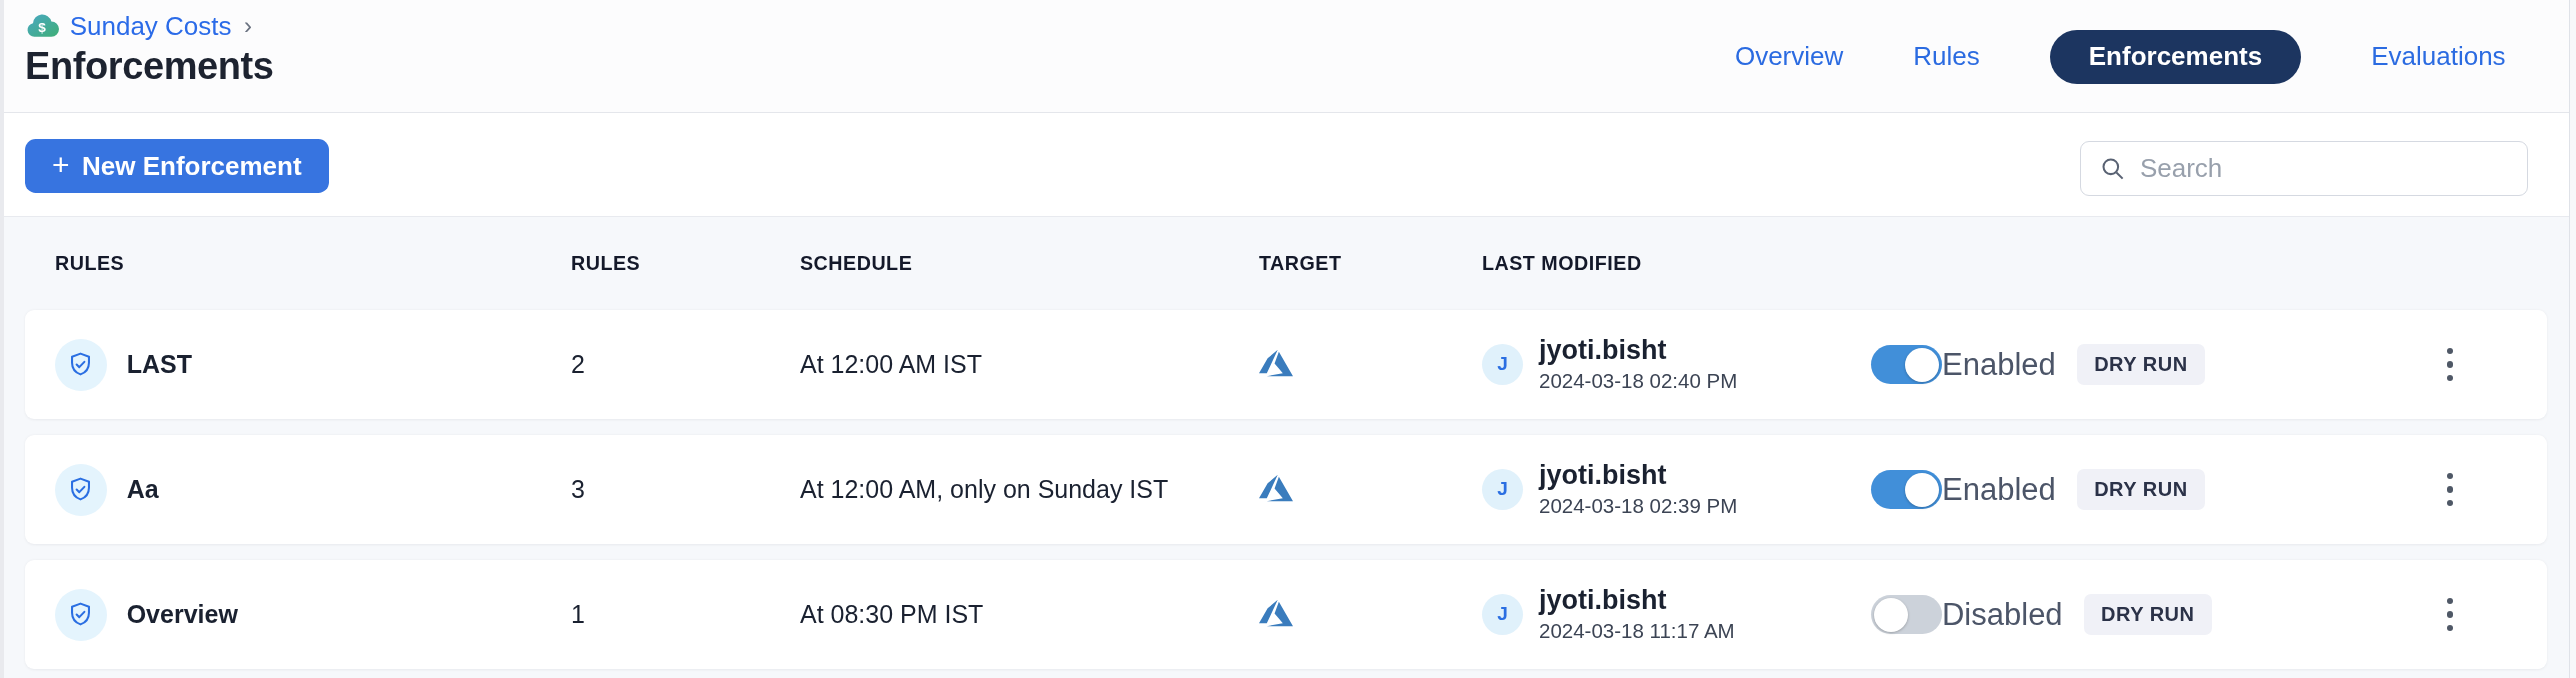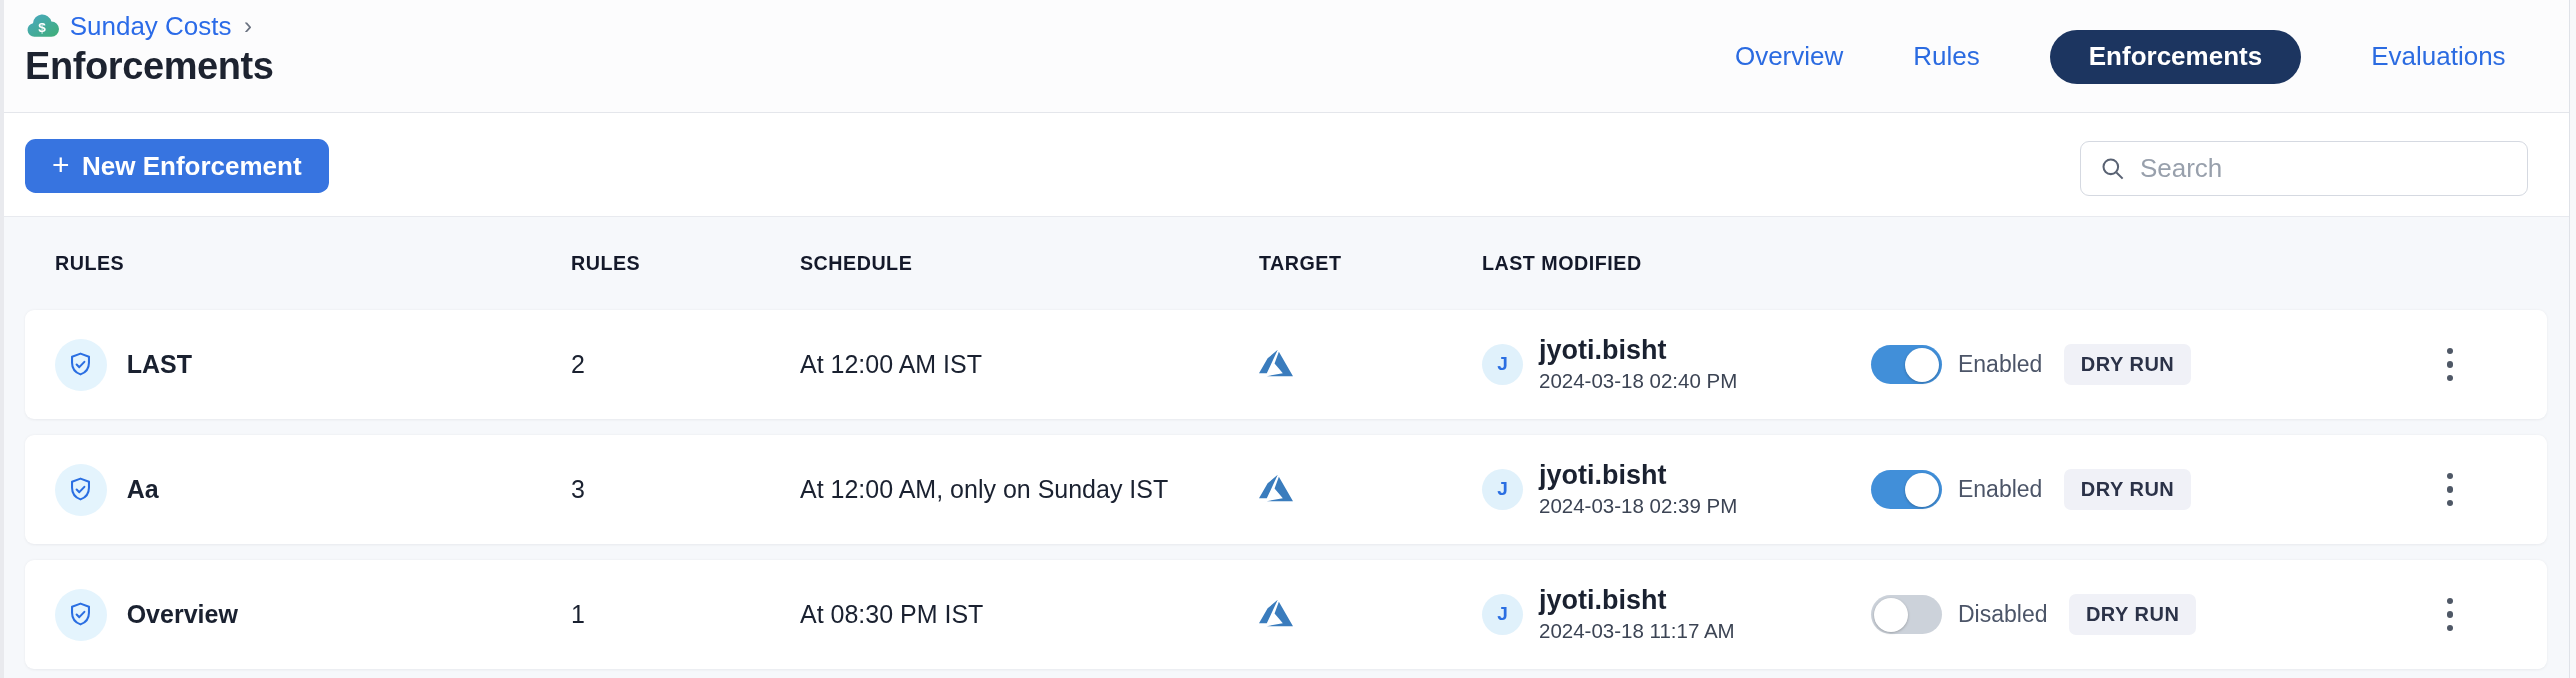--- a/index.html
+++ b/index.html
@@ -100,21 +100,21 @@
   .toggle {
     width:71px; height:39px; border-radius:19.7px; background:#418fd9;
     position:relative; cursor:pointer; flex:0 0 auto;
   }
   .toggle .knob {
     position:absolute; top:2.7px; width:34px; height:34px; border-radius:50%;
     background:#fff; right:2.7px; box-shadow:0 0.9px 2.7px rgba(0,0,0,0.25);
   }
   .row-disabled .toggle { background:#ccd2da; }
   .row-disabled .toggle .knob { right:auto; left:2.7px; }
-  .status-label { font-size:23px; color:#4c5568; margin-left:16px; }
+  .status-label { font-size:31px; color:#4c5568; }
   .mode-badge {
     margin-left:21.4px; background:#f0f1f7; color:#2b3248;
     font-size:20px; font-weight:700; letter-spacing:0.5px;
     padding:9px 17px; border-radius:7.1px; white-space:nowrap;
   }
   .kebab { display:flex; flex-direction:column; gap:7.1px; padding:9px; cursor:pointer; }
   .kebab i { width:6.3px; height:6.3px; border-radius:50%; background:#4f5866; display:block; }
 </style>
 </head>
 <body>

